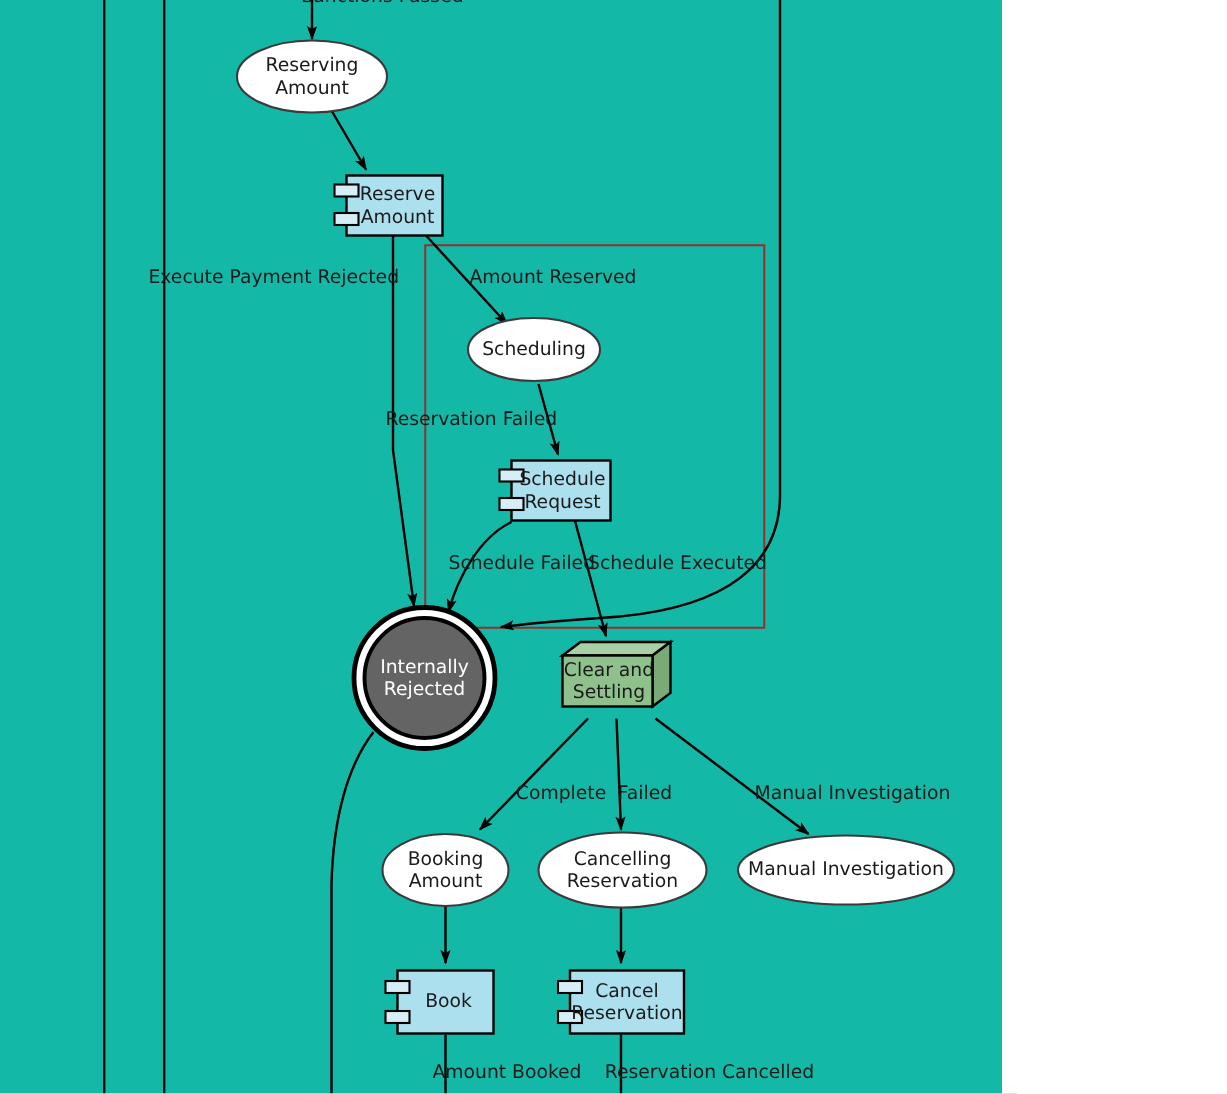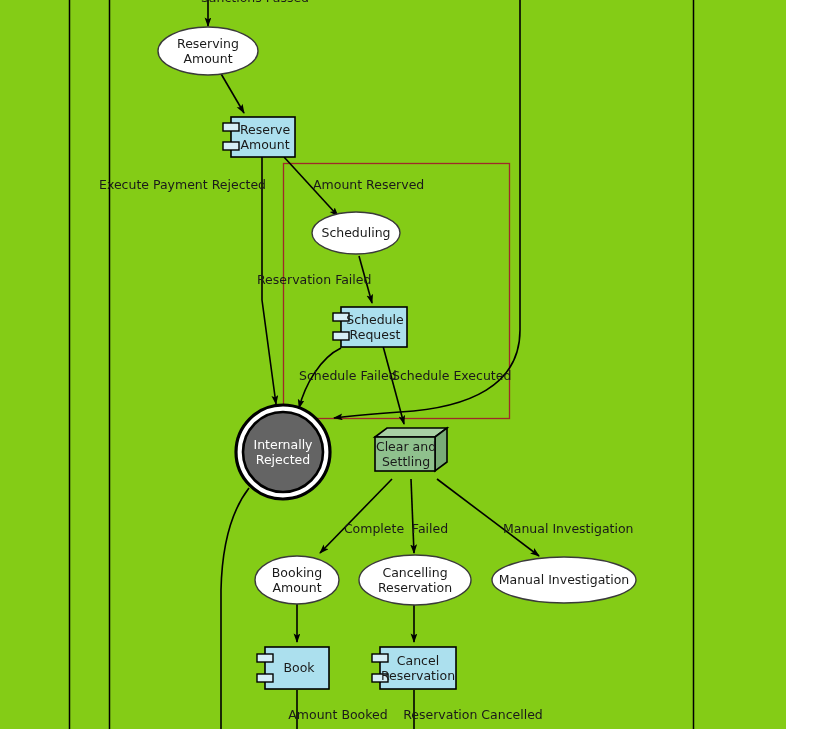--- a/index.html
+++ b/index.html
@@ -5,24 +5,24 @@
   html, body {
     margin: 0;
     padding: 0;
     background: #ffffff;
   }
   body {
     font-family: "DejaVu Sans", "Liberation Sans", sans-serif;
   }
   #canvas-wrap {
     position: relative;
-    width: 786px;
+    width: 668px;
     height: 729px;
     overflow: hidden;
-    background: #84cc16;
+    background: #14b8a6;
   }
   svg#diagram {
     display: block;
     width: 818px;
     height: 729px;
   }
   .edge-line {
     fill: none;
     stroke: #000000;
     stroke-width: 1.6;

